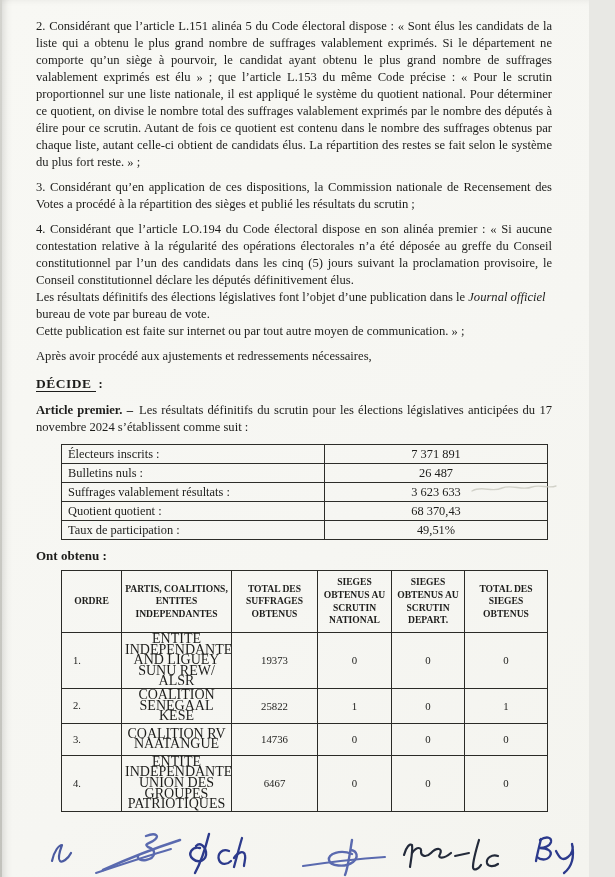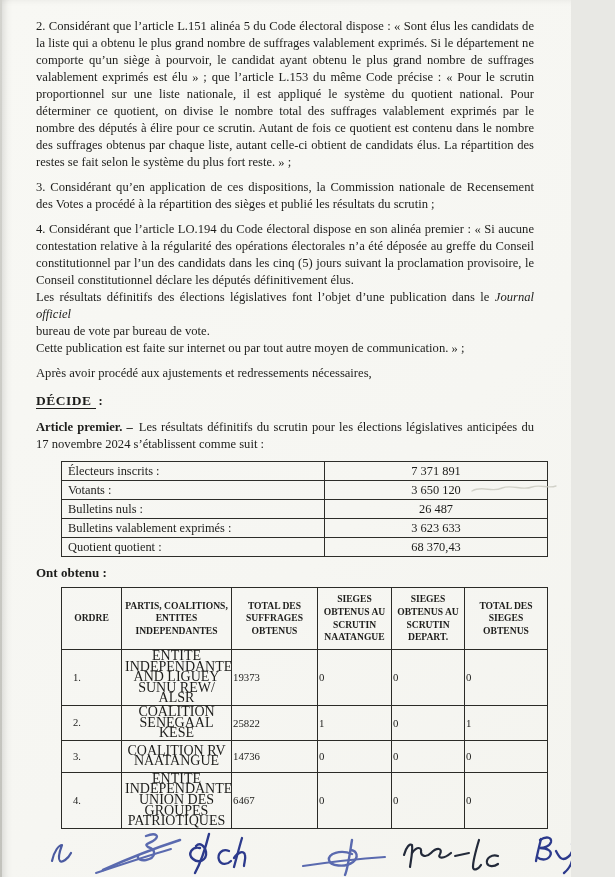--- a/index.html
+++ b/index.html
@@ -1,20 +1,20 @@
 <!DOCTYPE html>
 <html><head>
 <meta charset="utf-8">
 <style>
   html,body { margin:0; padding:0; background:#e8e8e4; }
   .page {
     position:relative; width:571px; height:877px; overflow:hidden;
     background:linear-gradient(135deg,#f8f8f4 0%,#f6f6f2 60%,#f4f4ef 100%);
     box-shadow: inset 12px 0 10px -9px rgba(0,0,0,.16), inset 0 7px 7px -7px rgba(0,0,0,.07);
-    font-family:"Liberation Serif", serif; color:#1d1d1b;
+    font-family:"Liberation Serif", serif; color:#1d1d1b;padding-left:18px;
     -webkit-font-smoothing:antialiased;
   }
   .scan-edge { position:absolute; left:0; top:0; width:2px; height:877px;
     background:linear-gradient(#d3d3ce,#c2c2bc); }
   .content { position:absolute; left:0; top:0; right:0; padding:18px 37px 0 36px; }
   p { margin:0 0 8px 0; font-size:12.6px; line-height:17px; }
   .just { text-align:justify; }
   .p4 i { }
   .decide-line { margin:10px 0 9px 0; }
   .decide { font-weight:bold; font-size:13.5px; letter-spacing:.5px;
@@ -26,21 +26,21 @@
   .t1 { width:487px; margin-top:2px; margin-bottom:0; }
   .t1 td { border:1.5px solid #2d2d29; font-size:12.4px; height:16px; padding:1px 4px; }
   .t1 .lbl { width:252px; padding-left:6px; }
   .t1 .val { text-align:center;margin-left:44px; }
   .ont { font-weight:bold; font-size:13px; margin:7px 0 6px 0; }
   .t2 { width:486px; table-layout:fixed; }
   .t2 th, .t2 td { border:1.8px solid #2b2b27; vertical-align:middle; overflow:hidden; }
   .t2 th { font-size:9.6px; line-height:12.6px; font-weight:bold; text-align:center; padding:2px 2px; }
   .t2 .ordre { font-size:10.6px; text-align:left; padding-left:11px; }
   .t2 .party { font-size:14px; line-height:10.6px; text-align:center; padding:1px 3px; }
-  .t2 .num { font-size:10.8px; text-align:left; }
+  .t2 .num { font-size:10.8px; text-align:center; }
   .sigs { position:absolute; left:0; top:828px; width:615px; height:49px; }
   .smudge { position:absolute; left:468px; top:480px; width:92px; height:18px; opacity:.8; }
   svg path { fill:none; stroke-linecap:round; stroke-linejoin:round; }
 </style>
 </head>
 <body>
 
 <div class="page">
   <div class="scan-edge"></div>
 
@@ -59,55 +59,55 @@
 
     <p class="just"><span class="article-label">Article premier. –</span><span class="article-text">Les résultats définitifs du scrutin pour les élections législatives anticipées du 17 novembre 2024 s’établissent comme suit :</span></p>
 
     <table class="t1">
       <tbody>
         <tr>
           <td class="lbl">Électeurs inscrits :</td>
           <td class="val">7 371 891</td>
         </tr>
         <tr>
-          <td class="lbl">Votants :</td>
-          <td class="val">3 650 120</td>
-        </tr>
-        <tr>
           <td class="lbl">Bulletins nuls :</td>
           <td class="val">26 487</td>
         </tr>
         <tr>
-          <td class="lbl">Bulletins valablement exprimés :</td>
+          <td class="lbl">Suffrages valablement résultats :</td>
           <td class="val">3 623 633</td>
         </tr>
         <tr>
           <td class="lbl">Quotient quotient :</td>
           <td class="val">68 370,43</td>
+        </tr>
+        <tr>
+          <td class="lbl">Taux de participation :</td>
+          <td class="val">49,51%</td>
         </tr>
       </tbody>
     </table>
 
     <p class="ont">Ont obtenu :</p>
 
     <table class="t2">
       <colgroup>
         <col style="width:60px">
           <col style="width:110px">
           <col style="width:86px">
         <col style="width:74px">
           <col style="width:73px">
           <col style="width:83px">
       </colgroup>
       <thead>
         <tr style="height:62px">
           <th>ORDRE</th>
           <th>PARTIS, COALITIONS, ENTITES INDEPENDANTES</th>
           <th>TOTAL DES SUFFRAGES OBTENUS</th>
-          <th>SIEGES OBTENUS AU SCRUTIN NAATANGUE</th>
+          <th>SIEGES OBTENUS AU SCRUTIN NATIONAL</th>
           <th>SIEGES OBTENUS AU SCRUTIN DEPART.</th>
           <th>TOTAL DES SIEGES OBTENUS</th>
         </tr>
       </thead>
       <tbody>
         <tr style="height:33px">
           <td class="ordre">1.</td>
           <td class="party">ENTITE INDEPENDANTE AND LIGUEY SUNU REW/ ALSR</td>
           <td class="num">19373</td>
           <td class="num">0</td>

